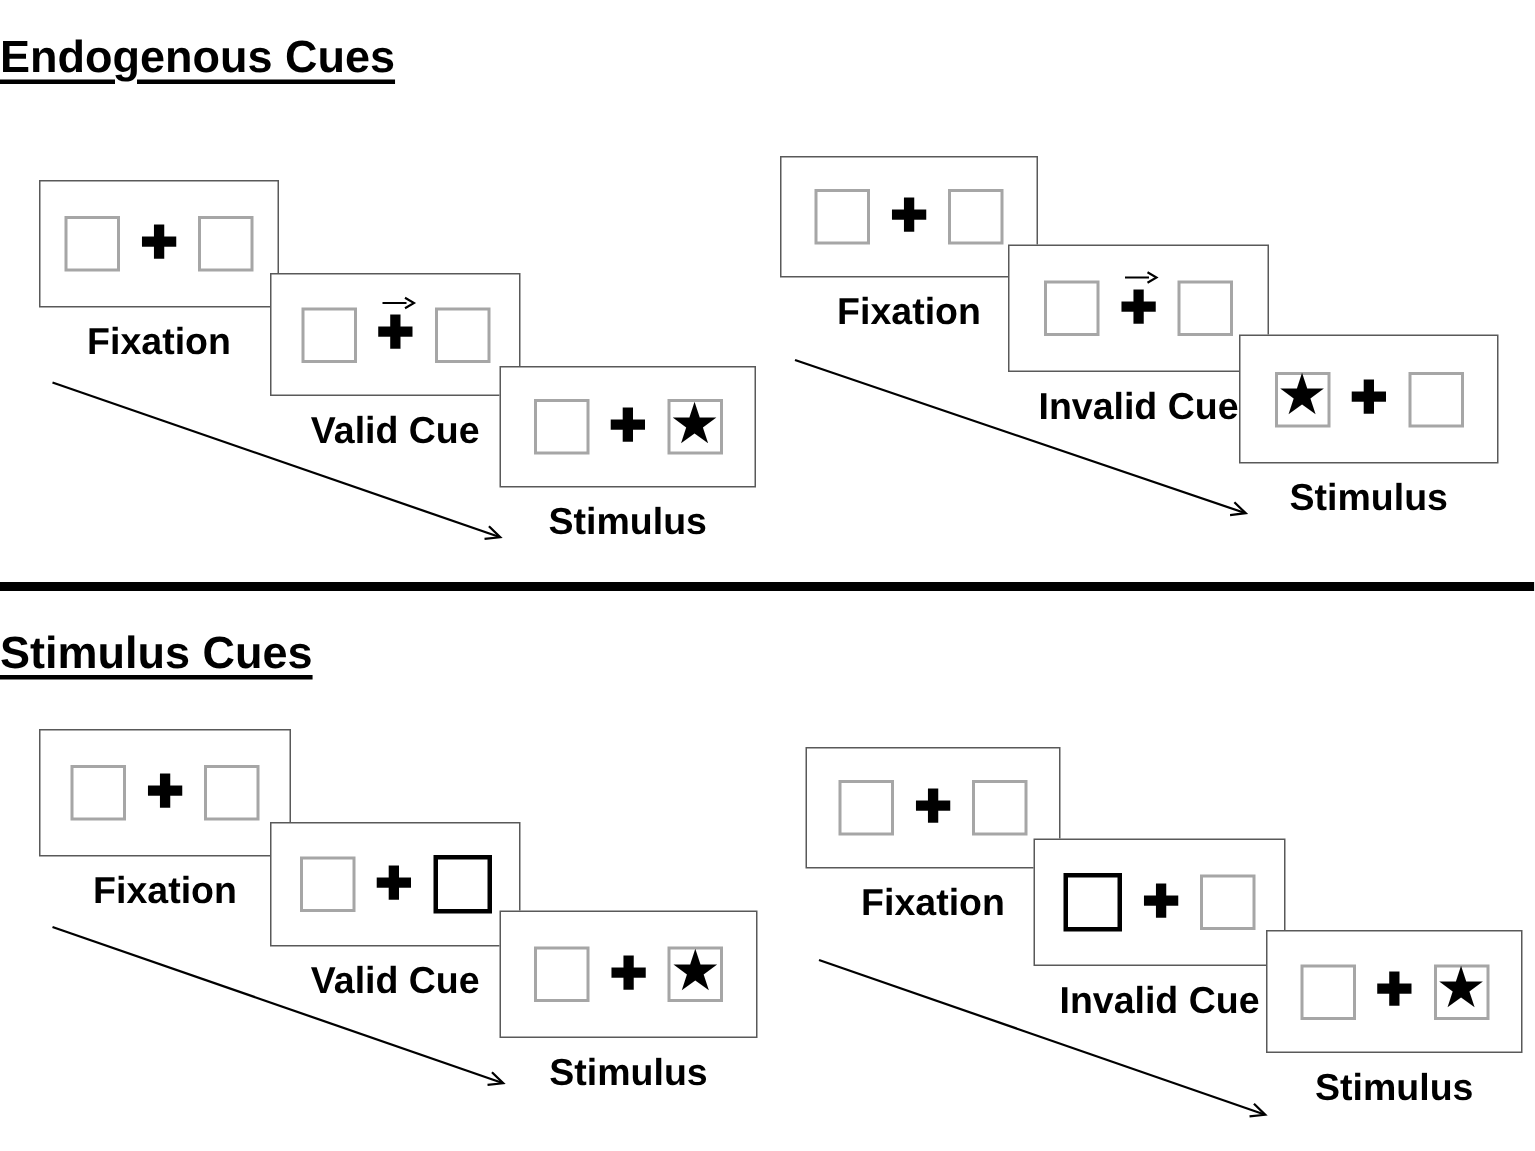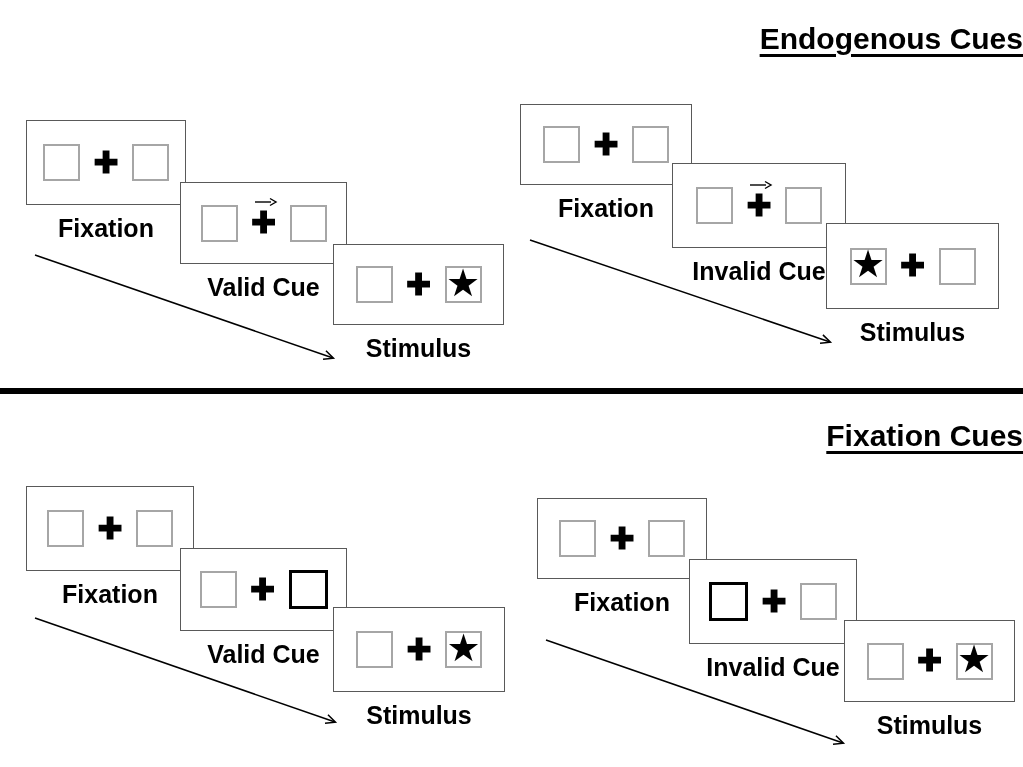--- a/index.html
+++ b/index.html
@@ -1,18 +1,18 @@
 <!DOCTYPE html>
 <html style="--background: #ffffff; --ink: #000000; --divider: #000000; --card-border: #595959; --box-border: #a6a6a6; --highlight-border: #000000;"><head>
 <meta charset="utf-8">
 <style>
   html,body{margin:0;padding:0;background:#fff;}
   .canvas{position:relative;width:1023px;height:767px;background:var(--background,#fff);
           font-family:"Liberation Sans",sans-serif;color:var(--ink,#000);overflow:hidden;}
-  .title{position:absolute;left:0;width:100%;text-align:right;font-size:30px;font-weight:bold;}
+  .title{position:absolute;left:0;width:100%;text-align:left;font-size:30px;font-weight:bold;}
   .title span{text-decoration:underline;text-decoration-thickness:3px;text-underline-offset:5px;}
   .divider{position:absolute;left:0;width:100%;height:6px;background:var(--divider,#000);}
   .step{position:absolute;}
   .card{position:relative;background:#fff;border:1px solid var(--card-border,#595959);
         display:flex;align-items:center;justify-content:center;gap:13px;box-sizing:border-box;}
   .sq{width:33px;height:33px;border:2px solid var(--box-border,#a6a6a6);background:#fff;
       display:flex;align-items:center;justify-content:center;flex:0 0 auto;}
   .sq.hl{border:3px solid var(--highlight-border,#000);}
   .star{font-size:38px;line-height:33px;margin-top:-3px;}
   .plus-wrap{position:relative;width:26px;display:flex;justify-content:center;flex:0 0 auto;}
@@ -121,21 +121,21 @@
         <span class="plus">✚</span>
       </div>
       <div class="sq"></div>
     </div>
     <div class="step-label">Stimulus</div>
   </div>
 
   <div class="divider" style="top:388px;"></div>
 
   <div class="title" style="top:419px;">
-    <span>Fixation Cues</span>
+    <span>Stimulus Cues</span>
   </div>
 
   <svg class="seq-arrow" style="left:30px;top:613px;" width="317" height="120">
     <line x1="5" y1="5" x2="305" y2="109" stroke="#000" stroke-width="1.5" marker-end="url(#ah)"></line>
   </svg>
 
   <div class="step" style="left:26px;top:486px;z-index:1;">
     <div class="card" style="width:168px;height:85px;">
       <div class="sq"></div>
       <div class="plus-wrap">

